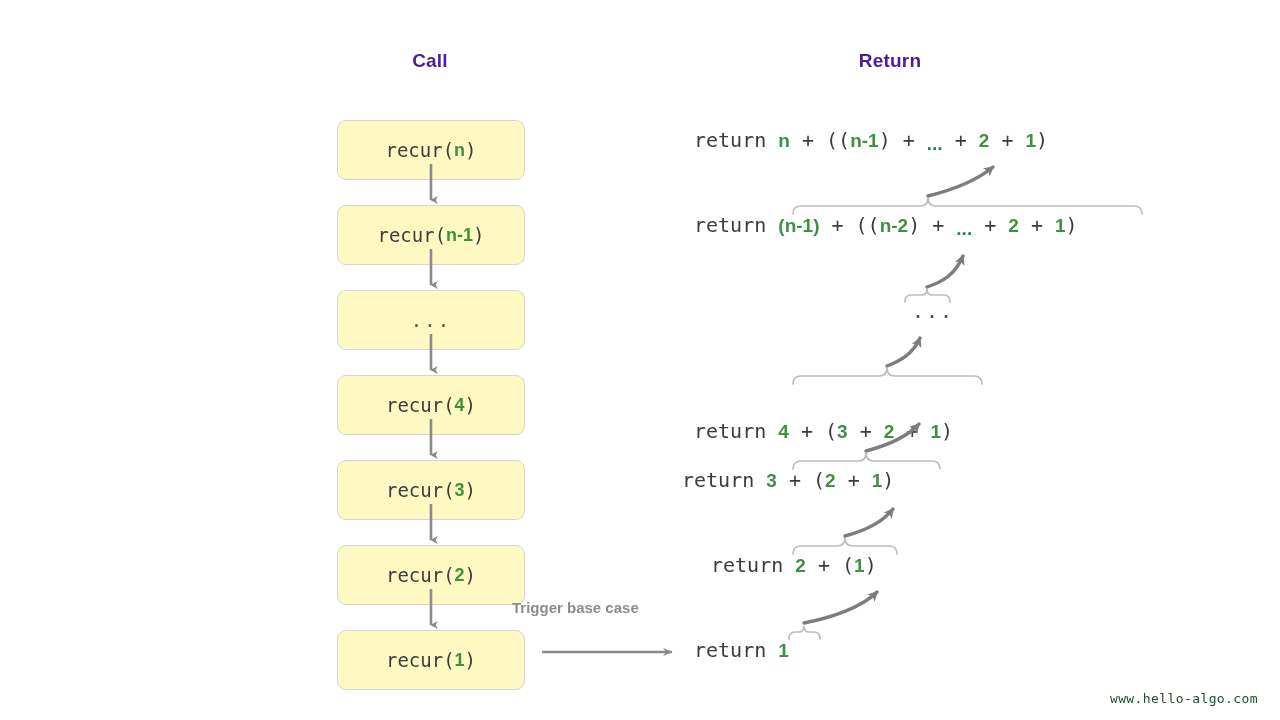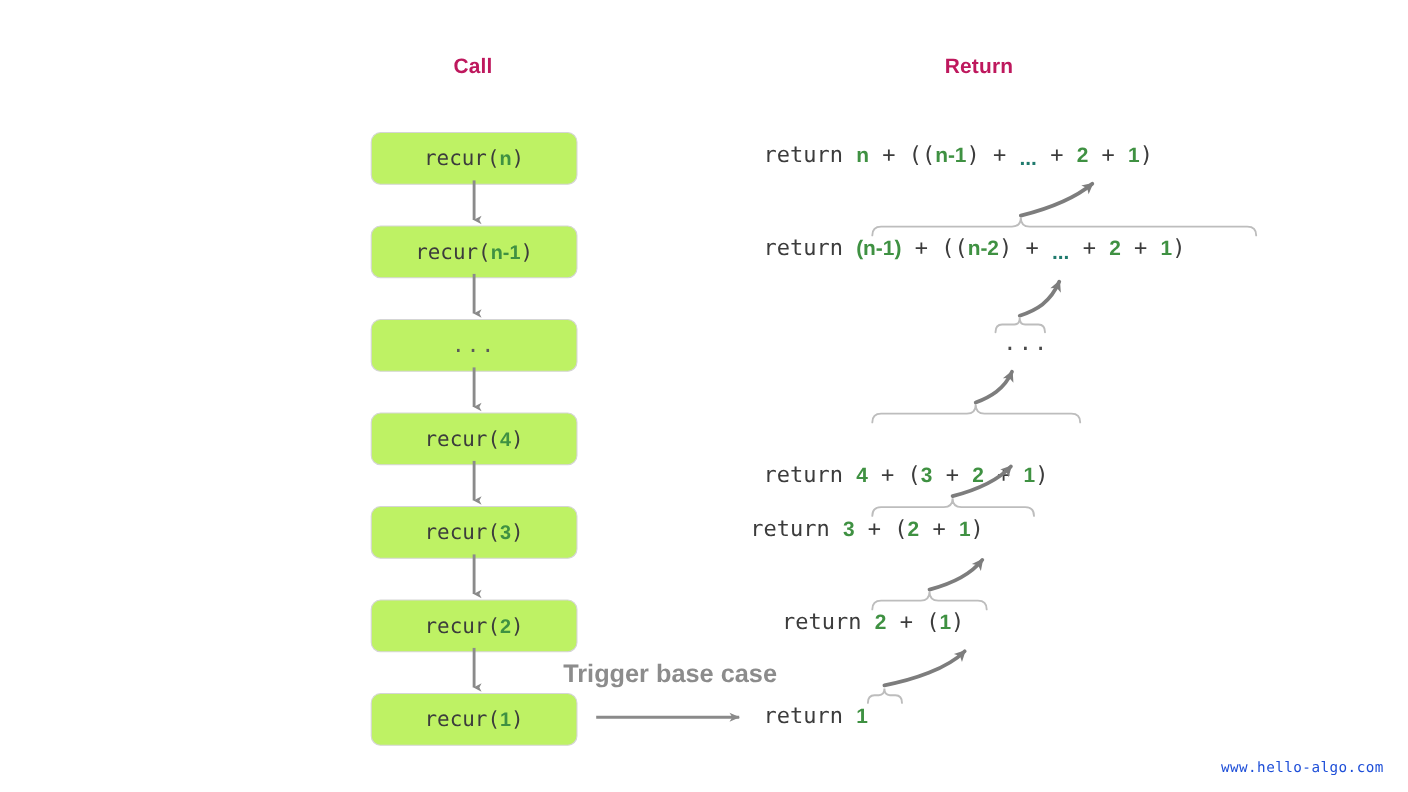--- a/index.html
+++ b/index.html
@@ -15,36 +15,36 @@
     font-family: "Liberation Sans", sans-serif;
     color: #2b2b2b;
   }
 
   
   .col-header {
     position: absolute;
     font-family: "Liberation Sans", sans-serif;
     font-weight: bold;
     font-size: 19px;
-    color: #be185d;
+    color: #4c1d95;
     text-align: center;
     white-space: nowrap;
     letter-spacing: 0.2px;
   }
   #header-call  { left: 332px; top: 50px; width: 196px; }
   #header-return{ left: 790px; top: 50px; width: 200px; }
 
   
   .call-box {
     position: absolute;
     left: 337px;
     width: 188px;
-    height: 48px;
+    height: 60px;
     box-sizing: border-box;
-    background: #bef264;
+    background: #fef9c3;
     border: 1.4px solid #d5d5d5;
     border-radius: 9px;
     display: flex;
     align-items: center;
     justify-content: center;
     font-family: "DejaVu Sans Mono", monospace;
     font-size: 19px;
     color: #3c3c3c;
     white-space: pre;
   }
@@ -72,33 +72,33 @@
     color: #4a4a4a;
     letter-spacing: 2px;
     white-space: pre;
   }
 
   
   .annot {
     position: absolute;
     font-family: "Liberation Sans", sans-serif;
     font-weight: bold;
-    font-size: 23px;
+    font-size: 15px;
     color: #8c8c8c;
     white-space: nowrap;
   }
 
   
   .watermark {
     position: absolute;
     right: 22px;
     bottom: 14px;
     font-family: "DejaVu Sans Mono", monospace;
     font-size: 13px;
-    color: #1d4ed8;
+    color: #14532d;
     letter-spacing: 0.4px;
     white-space: nowrap;
   }
 
   svg.overlay {
     position: absolute;
     left: 0; top: 0;
     width: 1280px;
     height: 720px;
     pointer-events: none;

